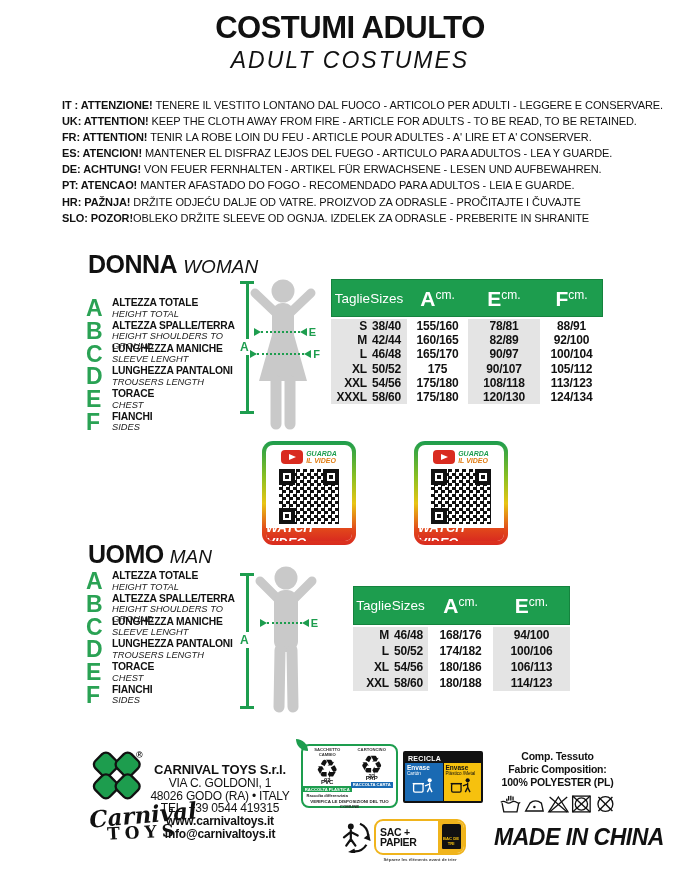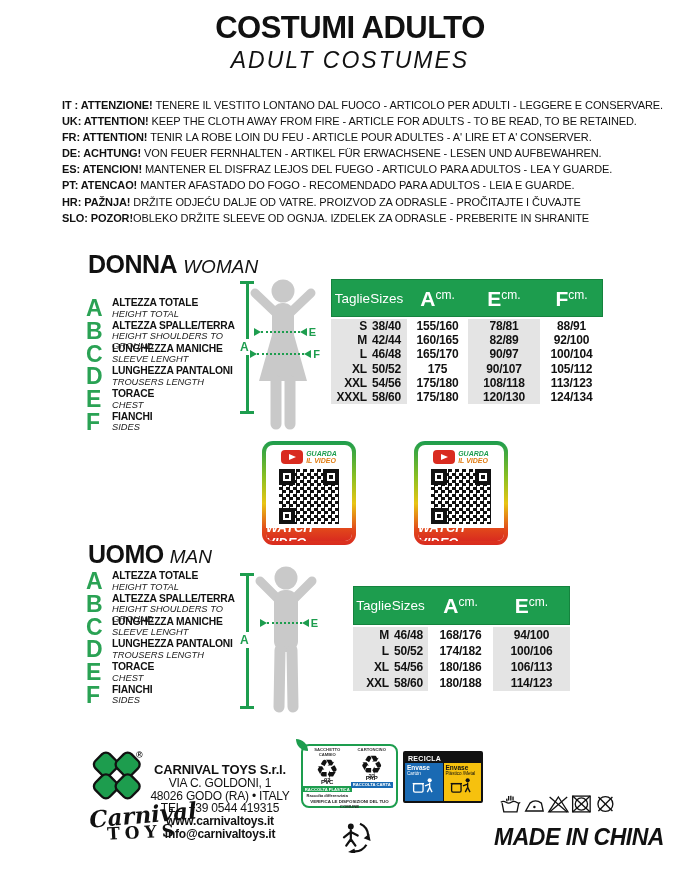--- a/index.html
+++ b/index.html
@@ -127,22 +127,22 @@
 
 <div id="page">
 
   <div class="abs title">COSTUMI ADULTO</div>
   <div class="abs subtitle">ADULT COSTUMES</div>
 
   <div class="abs warnings">
     <div class="wline"><b>IT : ATTENZIONE!</b><span> TENERE IL VESTITO LONTANO DAL FUOCO - ARTICOLO PER ADULTI - LEGGERE E CONSERVARE.</span></div>
     <div class="wline"><b>UK: ATTENTION!</b><span> KEEP THE CLOTH AWAY FROM FIRE - ARTICLE FOR ADULTS - TO BE READ, TO BE RETAINED.</span></div>
     <div class="wline"><b>FR: ATTENTION!</b><span> TENIR LA ROBE LOIN DU FEU - ARTICLE POUR ADULTES  - A' LIRE ET A' CONSERVER.</span></div>
+    <div class="wline"><b>ES: ATENCION!</b><span> MANTENER EL DISFRAZ LEJOS DEL FUEGO -  ARTICULO PARA ADULTOS - LEA Y GUARDE.</span></div>
     <div class="wline"><b>DE: ACHTUNG!</b><span> VON FEUER FERNHALTEN - ARTIKEL FÜR ERWACHSENE  - LESEN UND AUFBEWAHREN.</span></div>
-    <div class="wline"><b>ES: ATENCION!</b><span> MANTENER EL DISFRAZ LEJOS DEL FUEGO -  ARTICULO PARA ADULTOS - LEA Y GUARDE.</span></div>
     <div class="wline"><b>PT: ATENCAO!</b><span> MANTER AFASTADO DO FOGO - RECOMENDADO PARA ADULTOS - LEIA E GUARDE.</span></div>
     <div class="wline"><b>HR: PAŽNJA!</b><span> DRŽITE ODJEĆU DALJE OD VATRE. PROIZVOD ZA ODRASLE - PROČITAJTE I ČUVAJTE</span></div>
     <div class="wline"><b>SLO: POZOR!</b><span>OBLEKO DRŽITE SLEEVE OD OGNJA. IZDELEK ZA ODRASLE - PREBERITE IN SHRANITE</span></div>
   </div>
 
   <div class="abs sect" style="left:88px;top:250px;"><span>DONNA</span><em>WOMAN</em></div>
 
   <div class="abs legend" style="left:86px;top:298px;">
     <div class="mitem">
         <span class="mletter">A</span>
@@ -501,20 +501,25 @@
             <line x1="19" y1="6" x2="19" y2="11"></line>
               <line x1="19" y1="7.5" x2="14" y2="9.5"></line>
             <line x1="19" y1="11" x2="16.5" y2="16"></line>
               <line x1="19" y1="11" x2="21.5" y2="16"></line>
           </g>
         </svg>
       </div>
     </div>
   </div>
 
+  <div class="abs comp">
+    <span>Comp. Tessuto</span>
+    <span>Fabric Composition:</span>
+    <span>100% POLYESTER (PL)</span>
+  </div>
 
   <div class="abs care">
     <svg width="26" height="22" viewBox="0 0 26 22">
       <g stroke="#111" stroke-width="1.5" fill="none">
         <path d="M2 9 Q5 7 8 9 T14 9 T20 9 T24 9"></path>
         <path d="M3.5 10 L5.5 20 L20.5 20 L22.5 10"></path>
         <path d="M11 2 v5 M13.5 1.5 v5.5 M16 2.5 v4.5 M9.5 5 q-1.5 1 0 3"></path>
       </g>
     </svg>
     <svg width="26" height="22" viewBox="0 0 26 22">
@@ -549,16 +554,28 @@
 
   <svg class="triman" width="33" height="33" viewBox="0 0 36 36">
     <circle cx="14" cy="7" r="3.2" fill="#111"></circle>
     <path d="M14 11 L14 21 M14 13 L6.5 19 M14 13 L21.5 17 M14 21 L9 28 M14 21 L19 28" stroke="#111" stroke-width="2.4" fill="none" stroke-linecap="round"></path>
     <path d="M24 4 A15 15 0 0 1 33 17" stroke="#111" stroke-width="2.4" fill="none"></path>
     <polygon points="34,15 35.5,23 28,20" fill="#111"></polygon>
     <path d="M31 27 A15 15 0 0 1 16 34" stroke="#111" stroke-width="2.4" fill="none"></path>
     <polygon points="18,31 11,35 19,37" fill="#111"></polygon>
   </svg>
 
+  <div class="abs sacwrap">
+    <div class="sacbadge">
+      <div class="sactxt">
+        <b>SAC +</b>
+        <b>PAPIER</b>
+      </div>
+      <div class="sacbin">
+        <span class="bintext">BAC DE TRI</span>
+      </div>
+    </div>
+    <span class="saccaption">Séparez les éléments avant de trier</span>
+  </div>
 
   <div class="abs madein">MADE IN CHINA</div>
 
 </div>
 
 </body></html>

